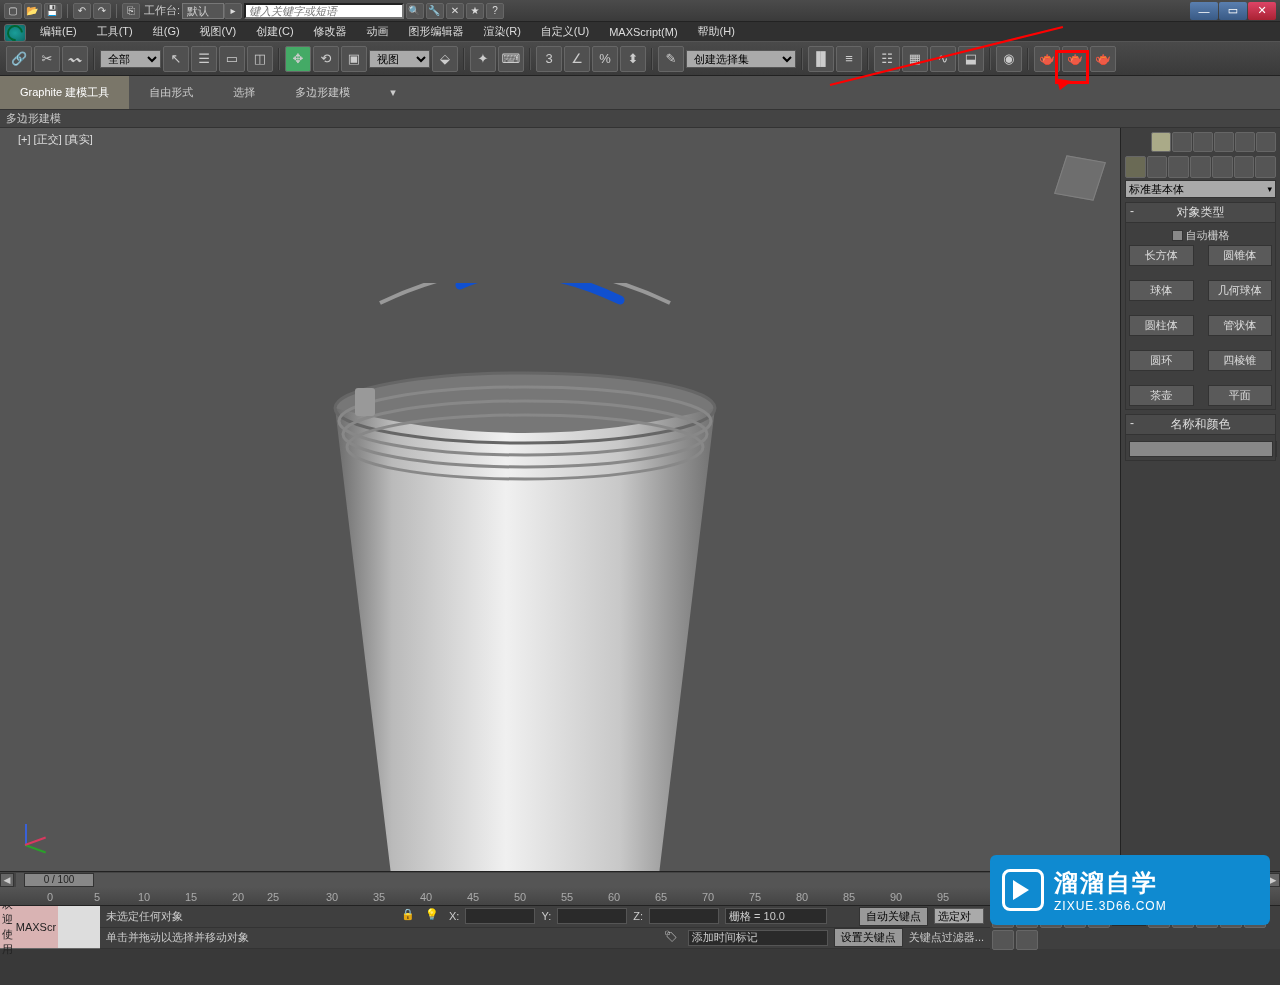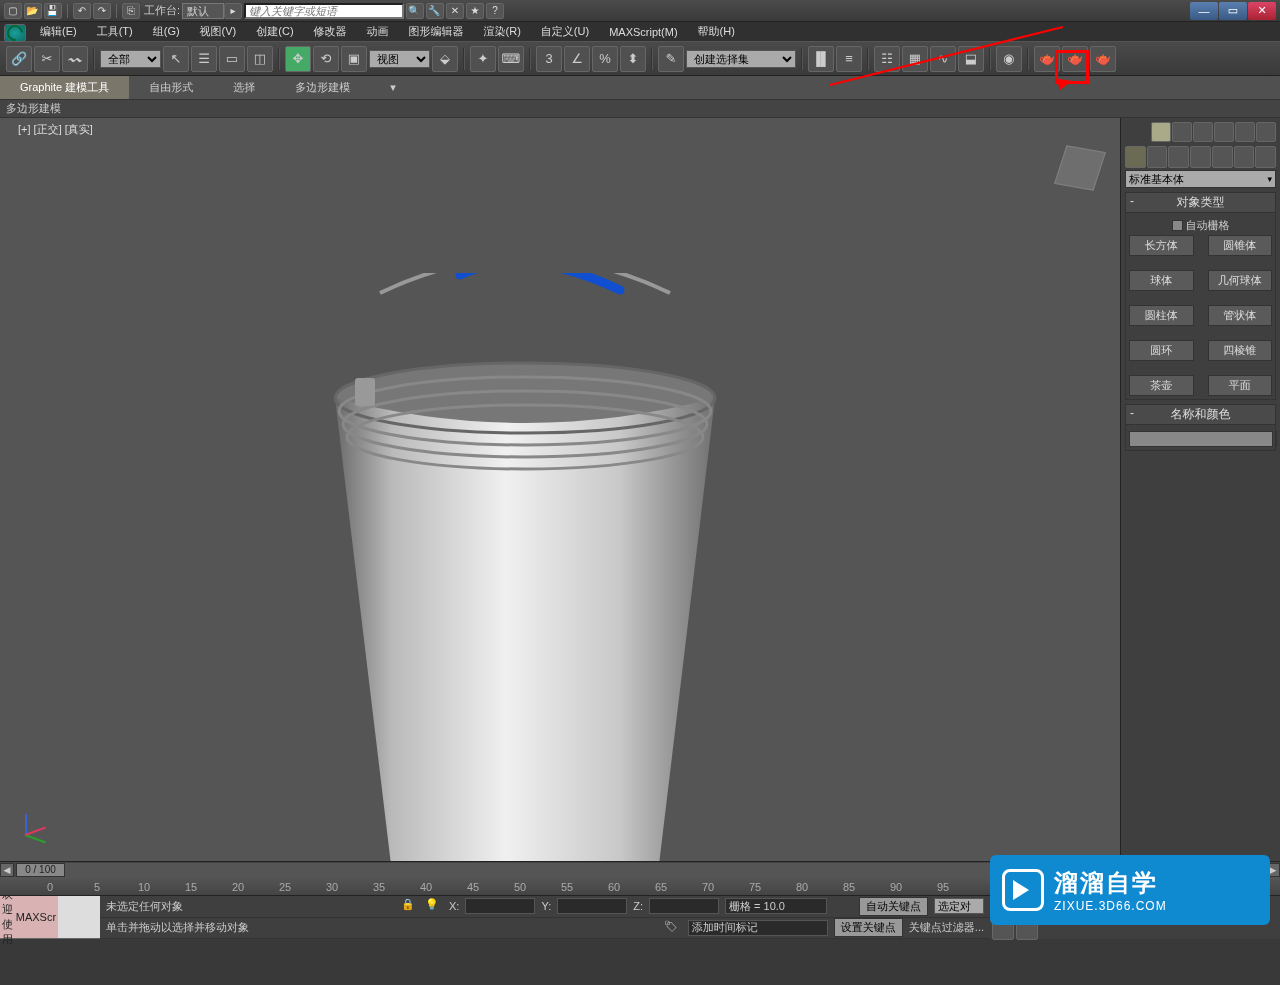--- a/index.html
+++ b/index.html
@@ -18,21 +18,21 @@
 .titlebar .winbtns .close{background:linear-gradient(#d46,#a23)}
 .menubar{height:20px;background:#303030;display:flex;align-items:center;padding-left:30px;border-bottom:1px solid #555}
 .menubar .logo{position:absolute;left:4px;top:24px;width:22px;height:18px;background:radial-gradient(#1a9e99,#0d6b68);border:1px solid #666;border-radius:3px;display:flex;align-items:center;justify-content:center}
 .menubar .logo::after{content:"";width:12px;height:12px;border:2px solid #063;border-radius:50%;border-right-color:transparent;transform:rotate(40deg)}
 .menubar .mi{padding:0 10px;color:#ddd;height:100%;display:flex;align-items:center}
 .toolbar{height:34px;background:linear-gradient(#4a4a4a,#3a3a3a);display:flex;align-items:center;padding:0 6px;gap:2px;border-bottom:1px solid #222}
 .toolbar .tbtn{width:26px;height:26px;background:#505050;border:1px solid #666;border-radius:2px;display:flex;align-items:center;justify-content:center;color:#ccc;font-size:13px}
 .toolbar .tdd{background:#aaa;color:#000;border:1px solid #555;height:18px;padding:0 14px 0 3px;font-size:11px}
 .toolbar .tsep{width:2px;height:22px;border-left:1px solid #333;border-right:1px solid #555;margin:0 3px}
 .toolbar .hl{border:3px solid #f00;width:34px;height:34px;position:absolute;left:1055px;top:50px;pointer-events:none}
-.ribbon{height:24px;background:#505050;display:flex;align-items:flex-start;border-bottom:1px solid #333}
+.ribbon{height:34px;background:#505050;display:flex;align-items:flex-start;border-bottom:1px solid #333}
 .ribbon .rtab{padding:0 20px;height:100%;display:flex;align-items:center;font-size:11px;color:#ccc}
 .ribbon .rtab.active{background:#7a7669;color:#fff}
 .subribbon{height:18px;background:#444;display:flex;align-items:center;padding-left:6px;border-bottom:1px solid #333;font-size:11px;color:#ccc}
 .workspace{display:flex;height:743px}
 .viewport{flex:1;background:#555;position:relative;overflow:hidden}
 .vp-label{position:absolute;left:18px;top:4px;color:#ddd;font-size:11px}
 .vp-cube{position:absolute;right:20px;top:30px;width:40px;height:40px;background:#888;transform:rotate(10deg) skew(-8deg);opacity:.5;border:1px solid #aaa}
 .vp-axis{position:absolute;left:15px;bottom:15px;width:40px;height:40px}
 .vp-axis .z{position:absolute;left:10px;bottom:10px;width:2px;height:22px;background:#3961d8}
 .vp-axis .y{position:absolute;left:10px;bottom:10px;width:22px;height:2px;background:#2aa02a;transform-origin:left;transform:rotate(20deg)}
@@ -53,21 +53,21 @@
 .cp-chk{display:flex;align-items:center;justify-content:center;gap:3px;padding:2px;font-size:11px}
 .cp-chk .box{width:11px;height:11px;background:#888;border:1px solid #333}
 .cp-grid{display:grid;grid-template-columns:1fr 1fr;gap:14px}
 .cp-grid .gb{background:#5a5a5a;border:1px solid #333;text-align:center;padding:2px 0;font-size:11px;color:#ddd}
 .cp-name{display:flex;gap:2px;margin-top:3px}
 .cp-name input{flex:1;background:#888;border:1px solid #333;height:16px}
 .cp-name .sw{width:14px;height:16px;background:#d946a6;border:1px solid #333}
 .timeslider{height:16px;background:#444;display:flex;align-items:center;border-top:1px solid #222;position:relative}
 .timeslider .arrow{width:14px;height:14px;background:#666;border:1px solid #333;display:flex;align-items:center;justify-content:center;font-size:9px}
 .timeslider .track{flex:1;background:#555;height:14px;margin:0 2px;position:relative}
-.timeslider .thumb{position:absolute;left:0;top:0;width:49px;height:14px;background:#888;border:1px solid #333;text-align:center;font-size:10px;color:#222}
+.timeslider .thumb{position:absolute;left:8px;top:0;width:70px;height:14px;background:#888;border:1px solid #333;text-align:center;font-size:10px;color:#222}
 .ruler{height:18px;background:linear-gradient(#555,#444);display:flex;align-items:flex-end;padding-left:50px;position:relative;font-size:9px;color:#aaa;overflow:hidden}
 .ruler .tick{position:absolute;bottom:2px;transform:translateX(-50%)}
 .statusbar{height:44px;background:#3f3f3f;display:flex;border-top:1px solid #222}
 .sb-left{width:100px;background:#888;display:flex;flex-direction:row}
 .sb-left .r{flex:1;display:flex;align-items:center;padding:0 2px;font-size:10px;color:#222;border-bottom:1px solid #666}
 .sb-mid{flex:1;display:flex;flex-direction:column}
 .sb-mid .r{flex:1;display:flex;align-items:center;padding:0 6px;font-size:11px;color:#ccc;border-bottom:1px solid #333;gap:6px}
 .sb-mid .box{background:#2a2a2a;border:1px solid #555;height:16px;width:70px;padding:0 3px;display:flex;align-items:center}
 .sb-right{width:290px;display:flex;flex-wrap:wrap;align-items:center;gap:2px;padding:2px}
 .sb-right .b{width:22px;height:20px;background:#555;border:1px solid #666;border-radius:2px}
@@ -280,21 +280,21 @@
     <div class="thumb">0 / 100</div>
   </div>
   <div class="arrow">▶</div>
 </div>
 <div class="ruler">
   <span class="tick" style="left:50px">0</span>
   <span class="tick" style="left:97px">5</span>
   <span class="tick" style="left:144px">10</span>
   <span class="tick" style="left:191px">15</span>
   <span class="tick" style="left:238px">20</span>
-  <span class="tick" style="left:285px">25</span>
+  <span class="tick" style="left:273px">25</span>
   <span class="tick" style="left:332px">30</span>
   <span class="tick" style="left:379px">35</span>
   <span class="tick" style="left:426px">40</span>
   <span class="tick" style="left:473px">45</span>
   <span class="tick" style="left:520px">50</span>
   <span class="tick" style="left:567px">55</span>
   <span class="tick" style="left:614px">60</span>
   <span class="tick" style="left:661px">65</span>
   <span class="tick" style="left:708px">70</span>
   <span class="tick" style="left:755px">75</span>

